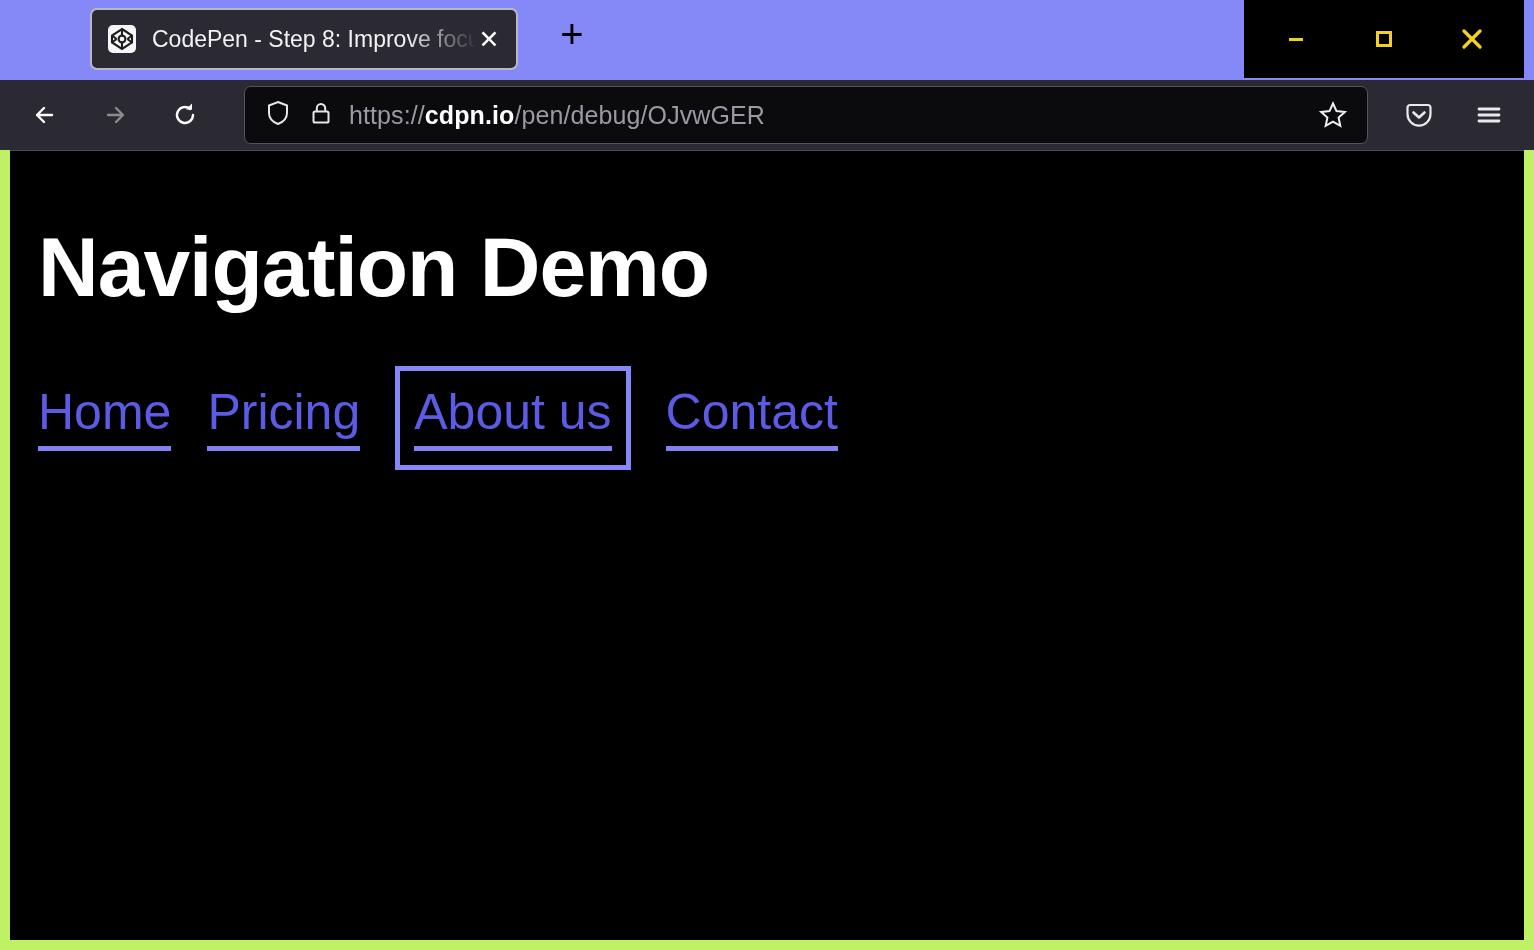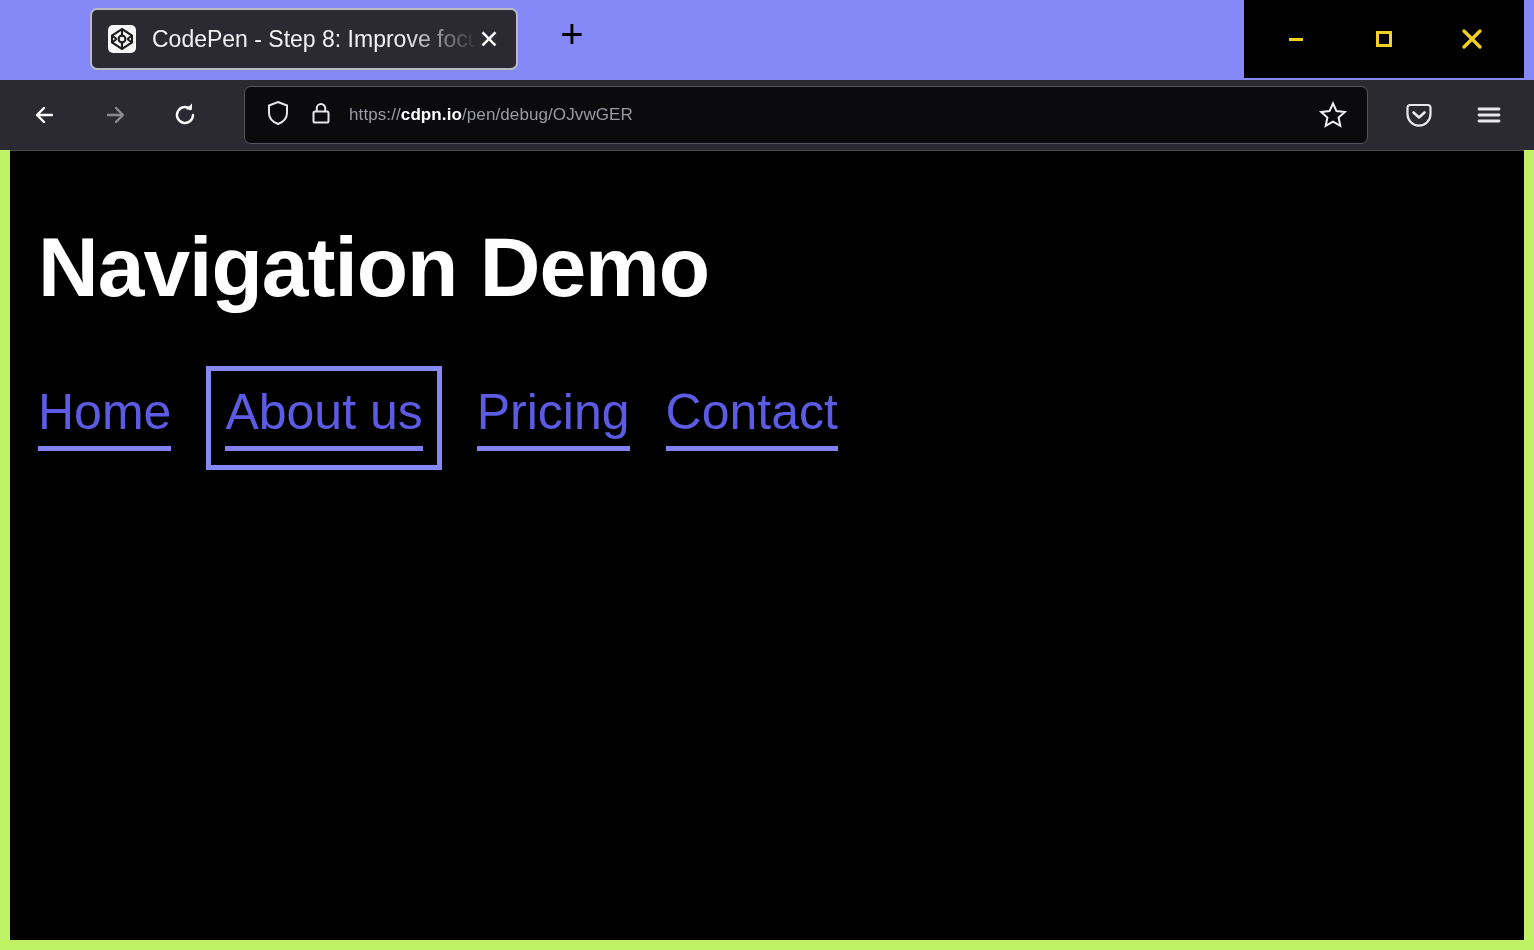--- a/index.html
+++ b/index.html
@@ -148,21 +148,21 @@
     display: flex;
     align-items: center;
     margin: 0 14px 0 22px;
     padding: 0 12px 0 18px;
     gap: 14px;
     cursor: text;
   }
 
   .url-text {
     flex: 1 1 auto;
-    font-size: 17px;
+    font-size: 25px;
     color: #9a9aa4;
     white-space: nowrap;
     overflow: hidden;
     letter-spacing: .1px;
   }
   .url-text b { color: #ffffff; font-weight: 700; }
 
   .star-btn {
     width: 44px; height: 44px;
     display: flex; align-items: center; justify-content: center;
@@ -306,19 +306,19 @@
         <path d="M7 11 H27 M7 17 H27 M7 23 H27" stroke="#e8e8ee" stroke-width="2.8" stroke-linecap="round"></path>
       </svg>
     </div>
   </div>
 
   <div class="viewport">
     <h1 class="page-title">Navigation Demo</h1>
 
     <div class="nav-links">
       <a class="nav-link" href="#">Home</a>
+      <a class="nav-link" href="#">Pricing</a>
       <a class="nav-link focused" href="#">About us</a>
-      <a class="nav-link" href="#">Pricing</a>
       <a class="nav-link" href="#">Contact</a>
     </div>
   </div>
 
 </div>
 
 </body></html>

